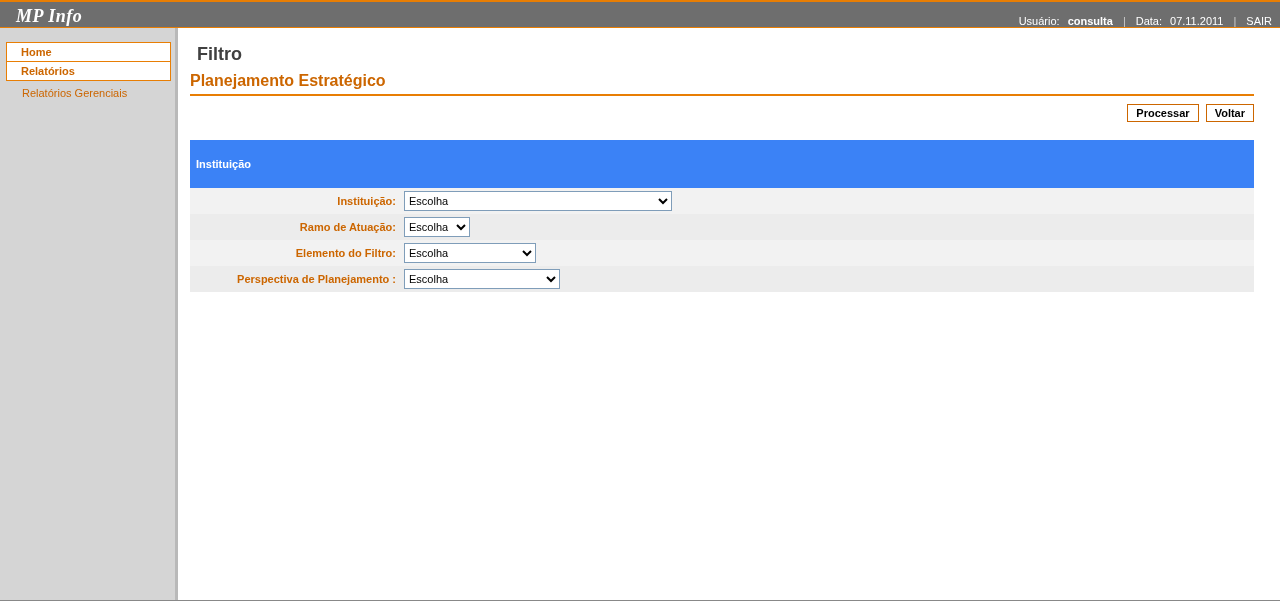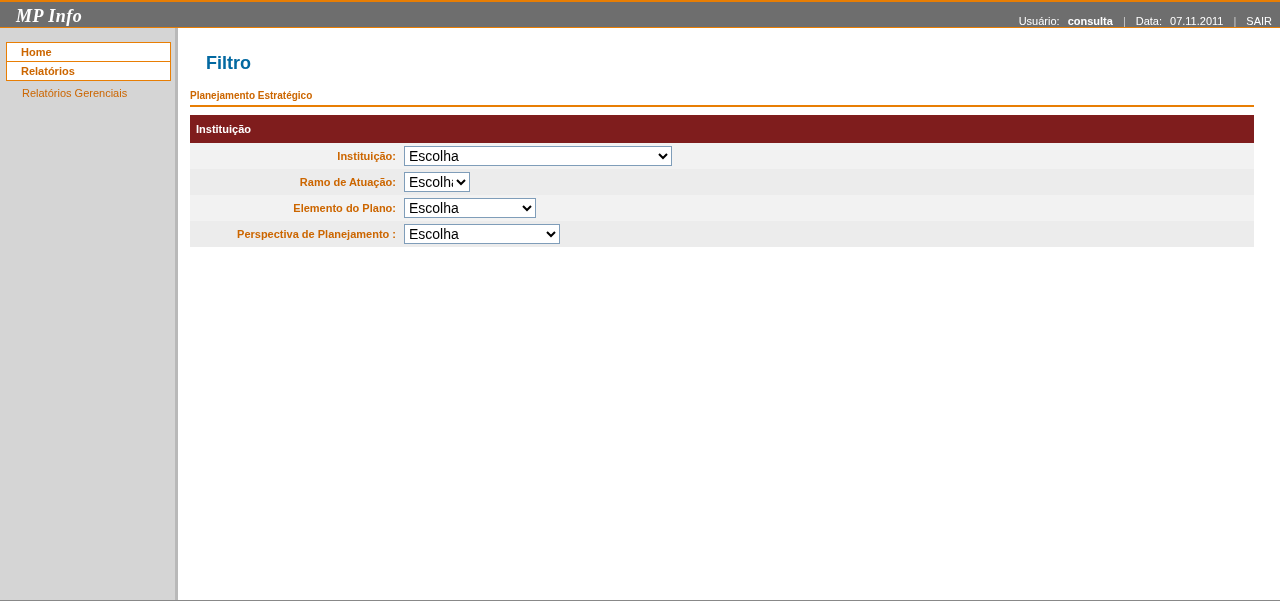--- a/index.html
+++ b/index.html
@@ -84,26 +84,26 @@
 
   .main {
     flex: 1;
     background: #fff;
     padding: 10px 26px 0 12px;
     position: relative;
   }
   .page-title {
     font-size: 18px;
     font-weight: bold;
-    color: #0369a1;
-    margin: 16px;
+    color: #404040;
+    margin: 7px;
     line-height: 1.1;
   }
   .page-subtitle {
-    font-size: 10px;
+    font-size: 16px;
     font-weight: bold;
     color: #cc6600;
     margin: 2px 0 4px 0;
   }
   .title-rule {
     border: none;
     border-top: 2px solid #e87e04;
     margin: 0 0 8px 0;
   }
   .action-row {
@@ -115,25 +115,25 @@
     background: #fff;
     color: #000;
     font-size: 11px;
     font-weight: bold;
     padding: 2px 8px;
     margin-left: 4px;
     cursor: pointer;
     font-family: Verdana, Arial, sans-serif;
   }
   .section-header {
-    background: #7f1d1d;
-    color: #fff;
-    font-weight: bold;
-    font-size: 11px;
-    padding: 8px 6px;
+    background: #3b82f6;
+    color: #fff;
+    font-weight: bold;
+    font-size: 11px;
+    padding: 18px 6px;
   }
   .form-table {
     width: 100%;
     border-collapse: collapse;
   }
   .form-table tr:nth-child(odd) td {
     background: #f2f2f2;
   }
   .form-table tr:nth-child(even) td {
     background: #ececec;
@@ -144,21 +144,21 @@
   }
   .form-label {
     width: 210px;
     text-align: right;
     color: #cc6600;
     font-weight: bold;
     font-size: 11px;
     padding-right: 4px;
   }
   .form-control-cell select {
-    font-size: 14px;
+    font-size: 11px;
     font-family: Verdana, Arial, sans-serif;
     border: 1px solid #7f9db9;
     background: #fff;
     height: 20px;
   }
   .sel-instituicao { width: 268px; }
   .sel-ramo { width: 66px; }
   .sel-elemento { width: 132px; }
   .sel-perspectiva { width: 156px; }
 </style>
@@ -190,20 +190,24 @@
       <div class="subnav">
         <a>Relatórios Gerenciais</a>
       </div>
     </div>
 
     <div class="main">
       <h1 class="page-title">Filtro</h1>
       <div class="page-subtitle">Planejamento Estratégico</div>
       <hr class="title-rule">
 
+      <div class="action-row">
+        <button class="action-btn">Processar</button>
+        <button class="action-btn">Voltar</button>
+      </div>
 
       <div class="section-header">Instituição</div>
 
       <table class="form-table">
         <tbody>
             <tr>
           <td class="form-label">Instituição:</td>
           <td class="form-control-cell">
             <select class="sel-instituicao">
               <option>Escolha</option>
@@ -212,21 +216,21 @@
         </tr>
         <tr>
           <td class="form-label">Ramo de Atuação:</td>
           <td class="form-control-cell">
             <select class="sel-ramo">
               <option>Escolha</option>
             </select>
           </td>
         </tr>
         <tr>
-          <td class="form-label">Elemento do Plano:</td>
+          <td class="form-label">Elemento do Filtro:</td>
           <td class="form-control-cell">
             <select class="sel-elemento">
               <option>Escolha</option>
             </select>
           </td>
         </tr>
         <tr>
           <td class="form-label">Perspectiva de Planejamento :</td>
           <td class="form-control-cell">
             <select class="sel-perspectiva">

